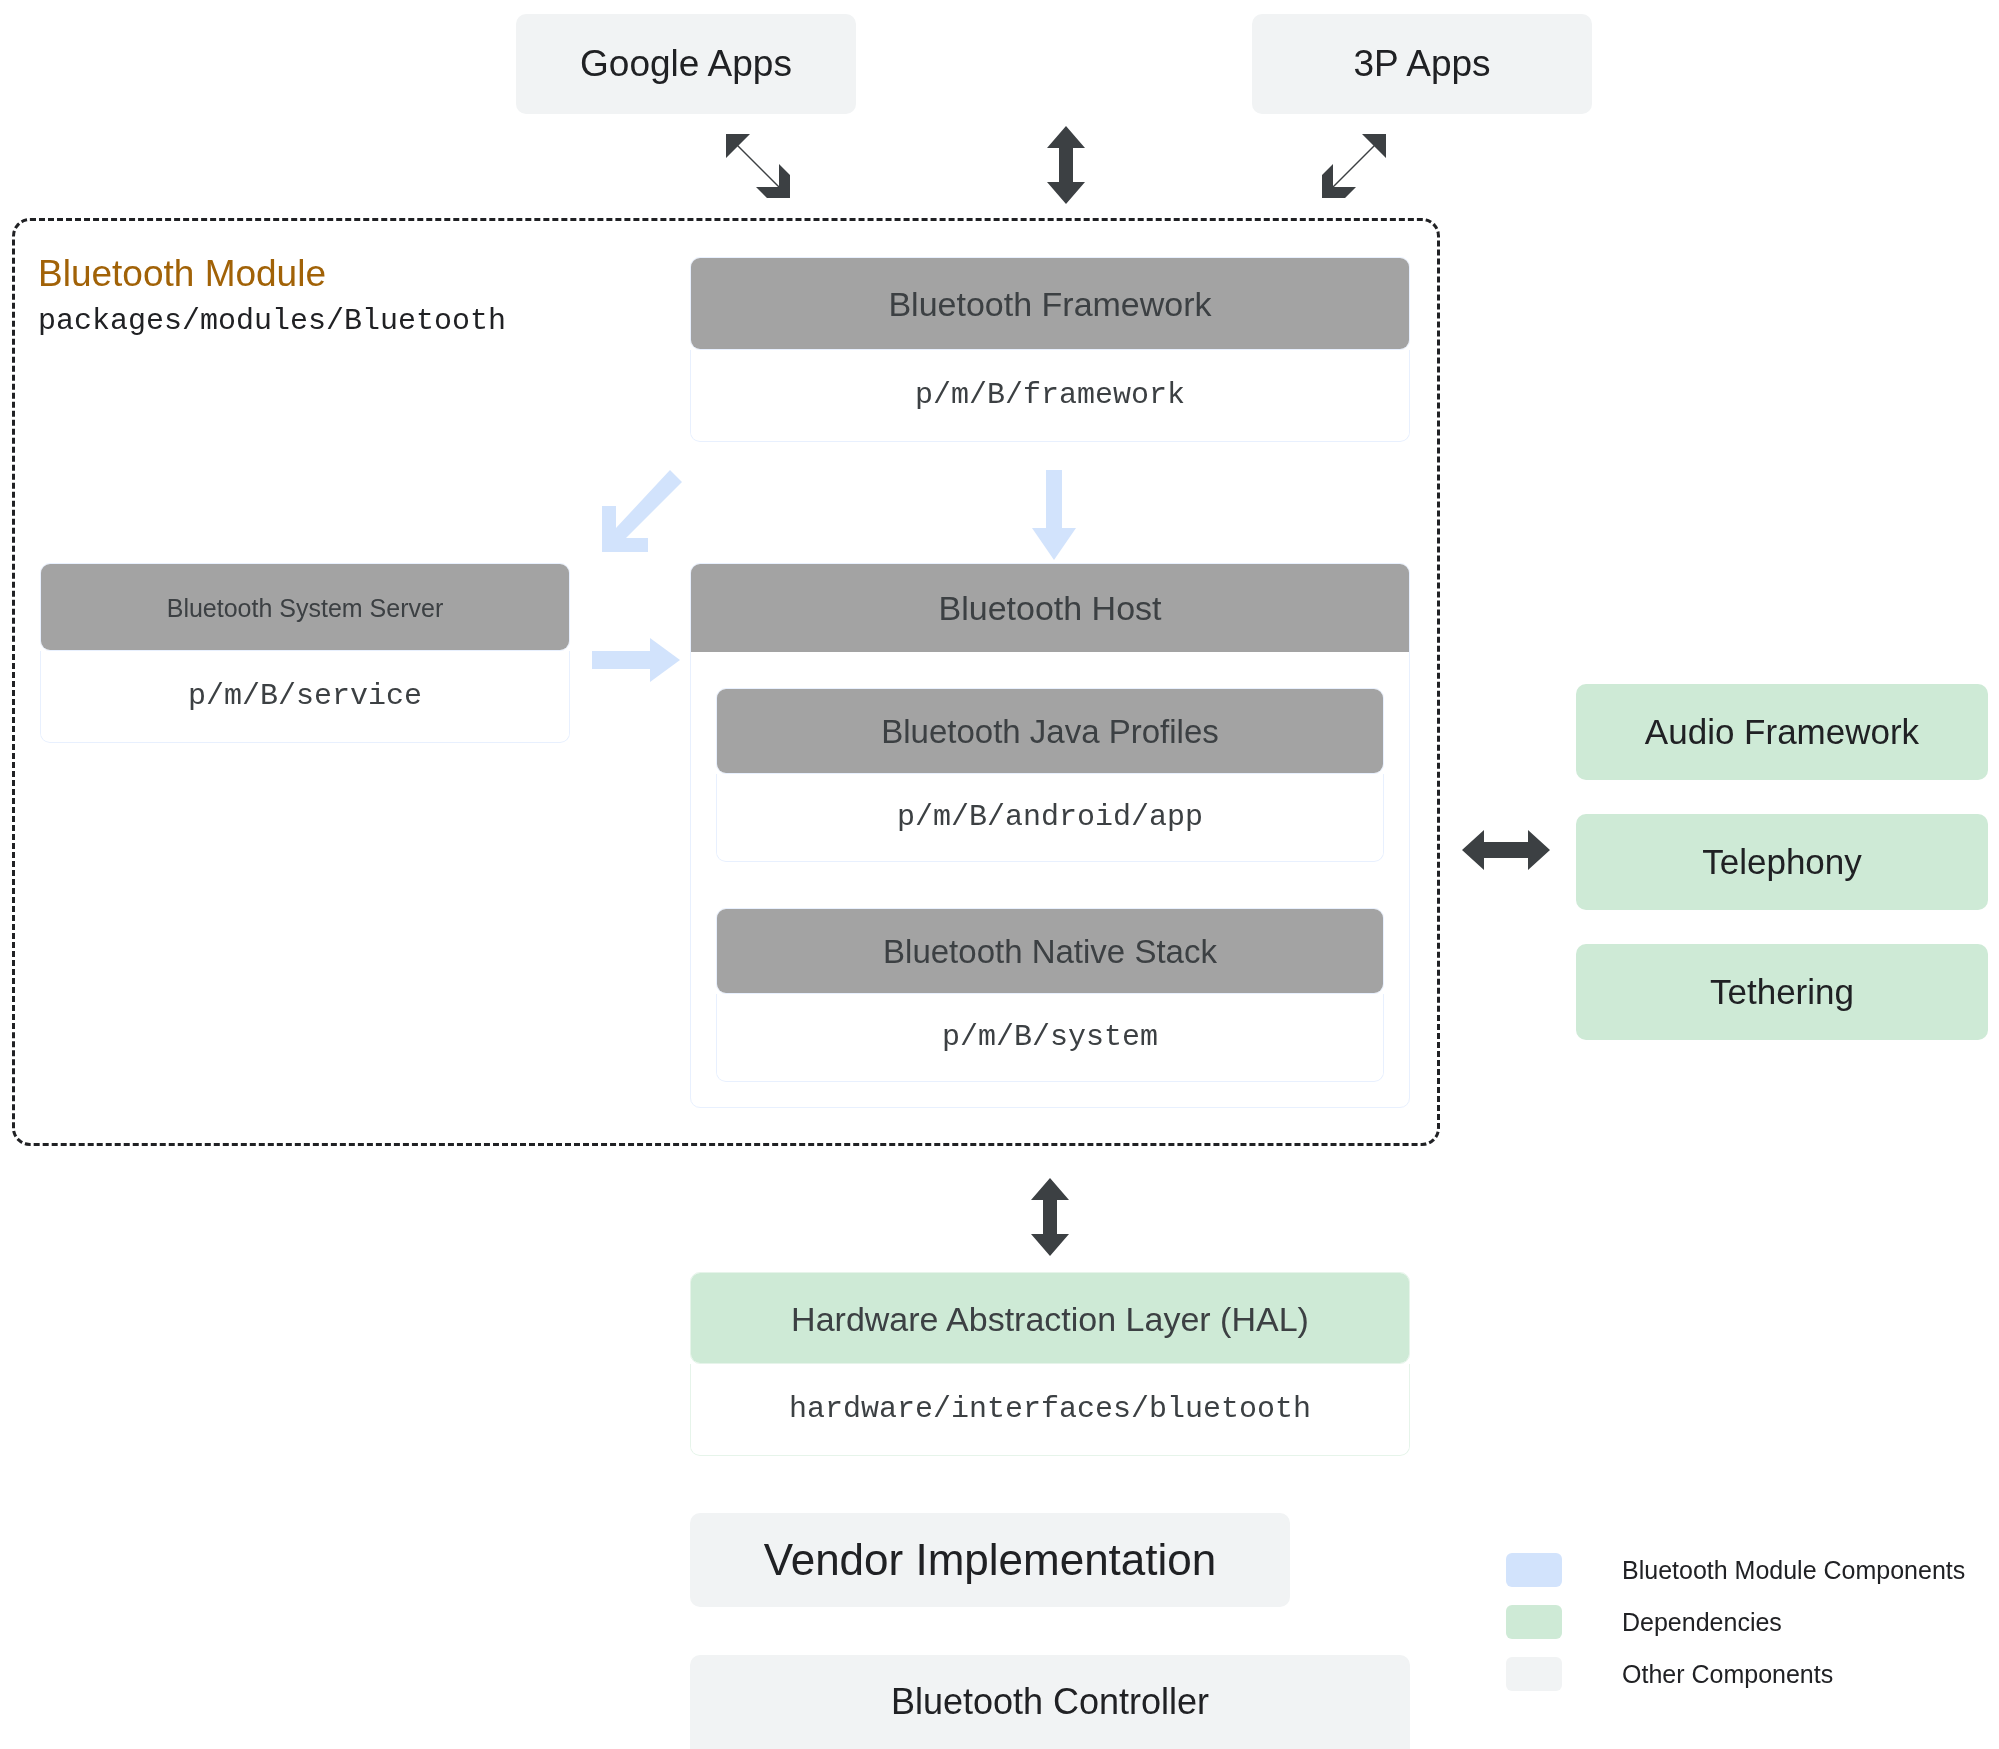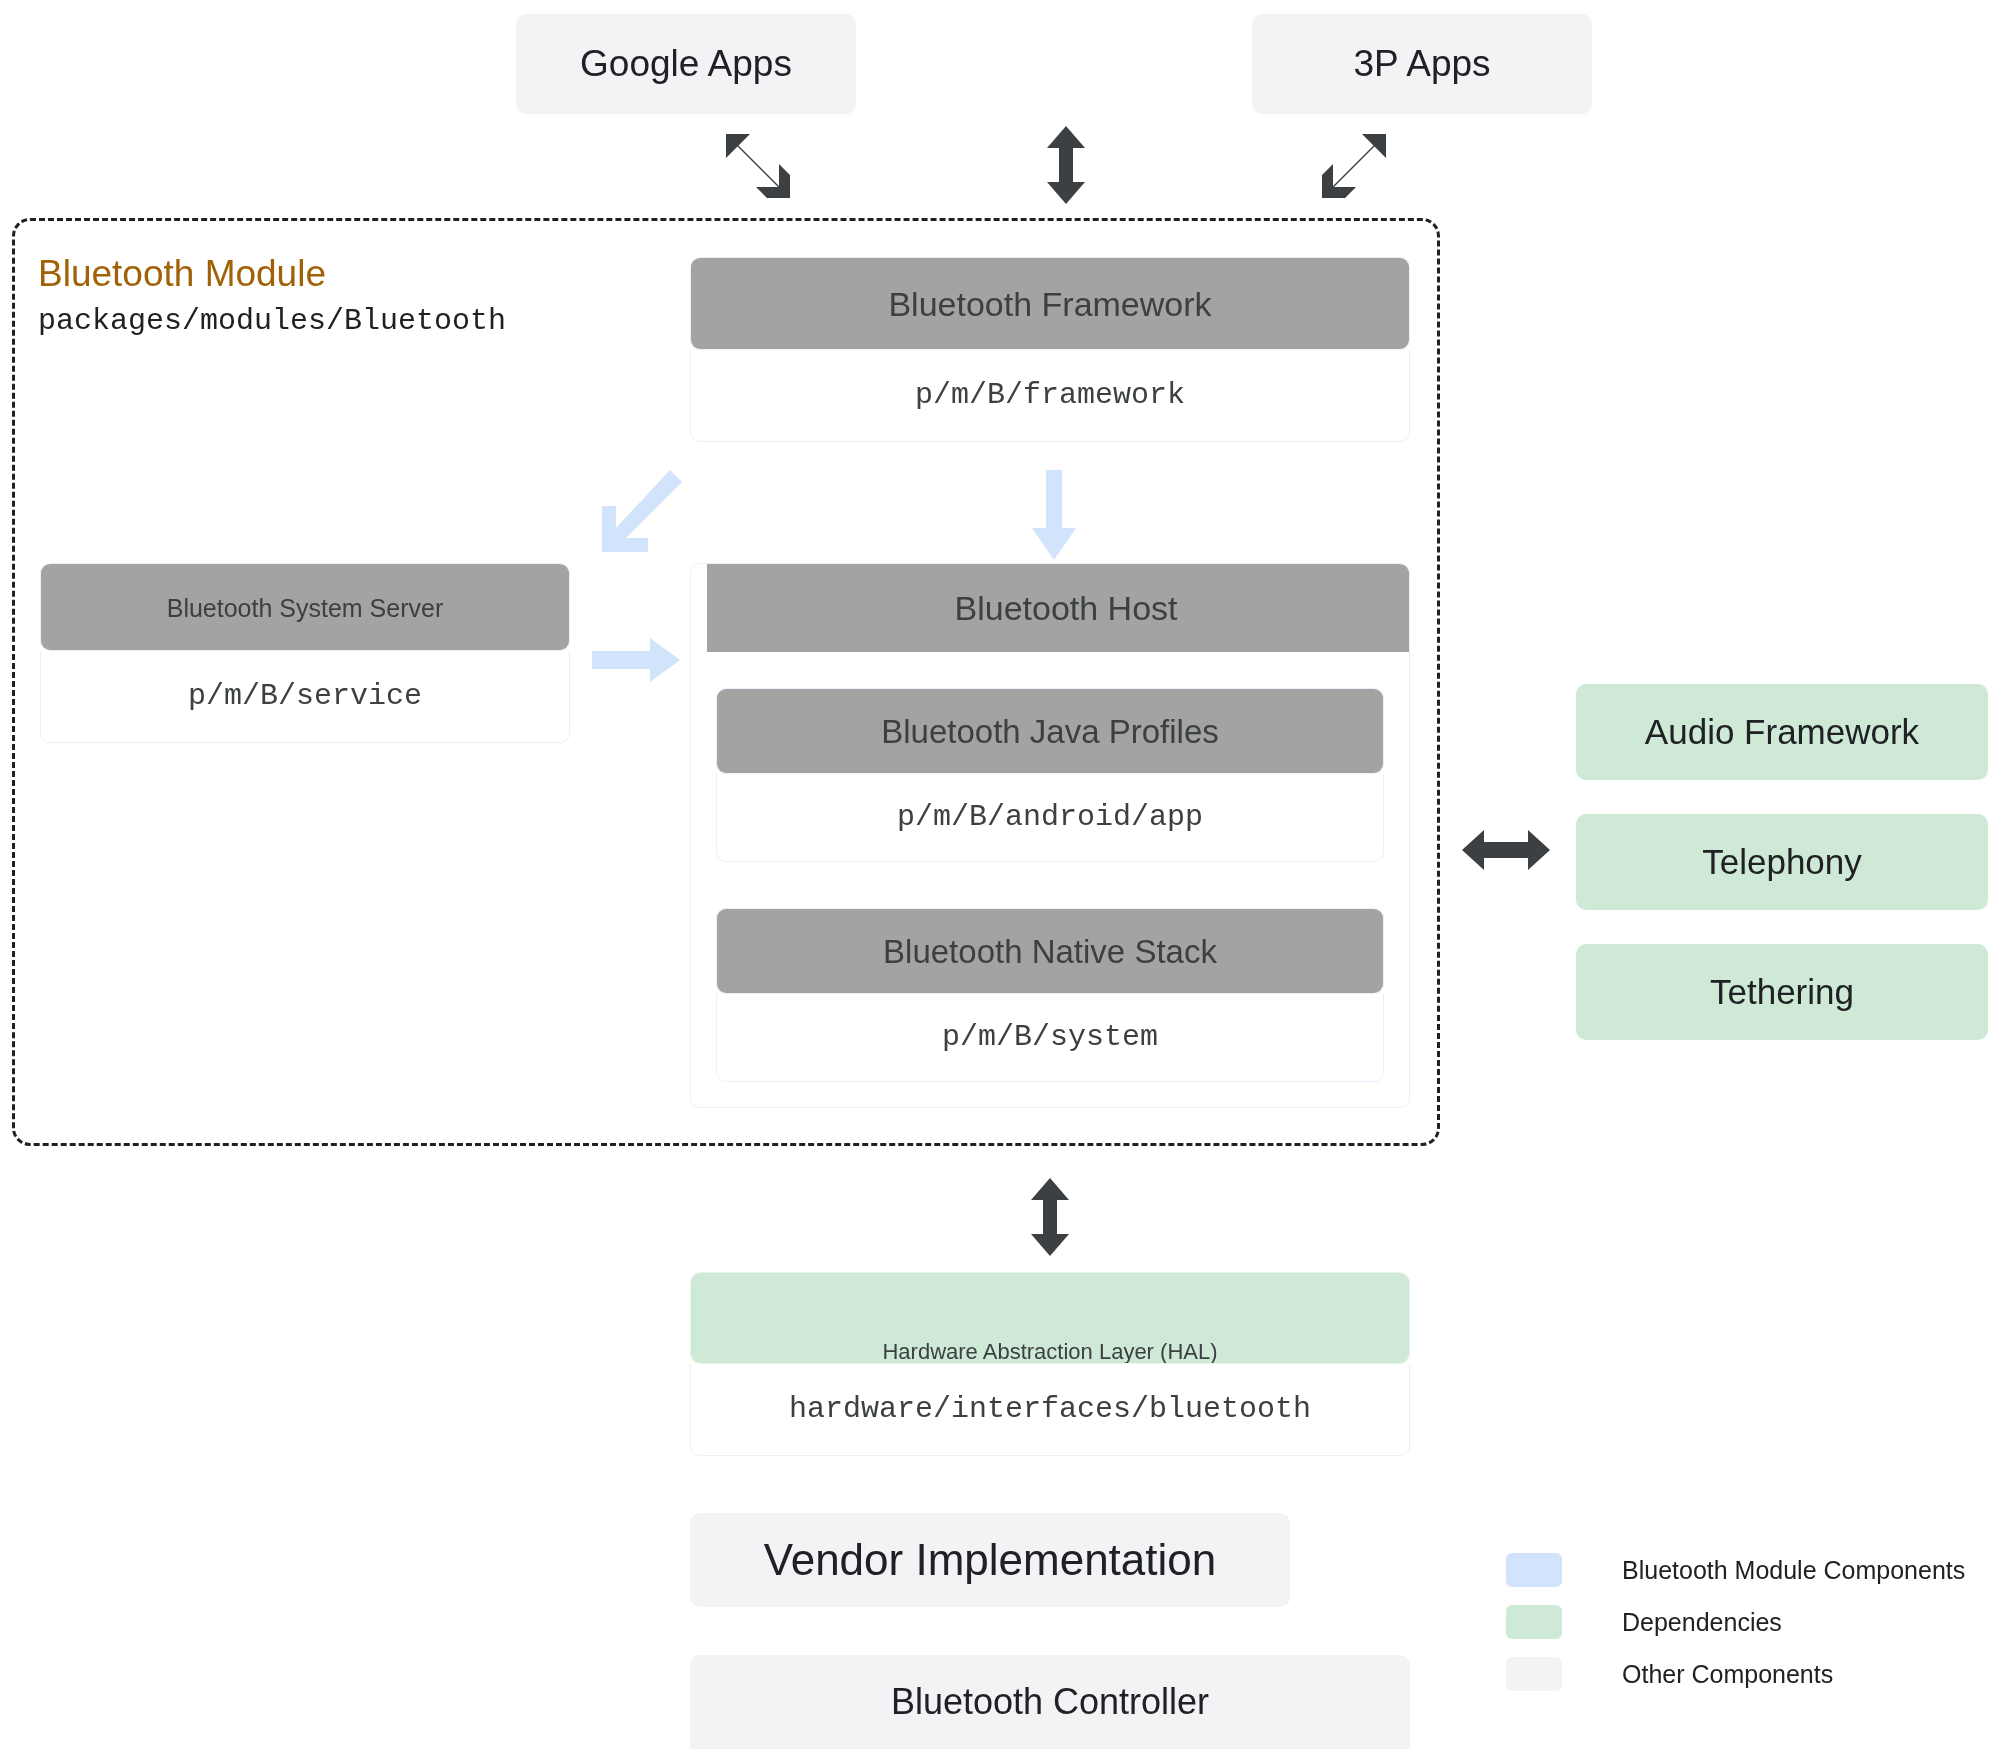--- a/index.html
+++ b/index.html
@@ -194,21 +194,21 @@
     </div>
   </div>
 
   <svg class="arrow" style="left:592px; top:636px;" width="88" height="48" viewBox="0 0 88 48">
     <g fill="#d2e3fc">
       <path d="M0 15 L58 15 L58 2 L88 24 L58 46 L58 33 L0 33 Z"></path>
     </g>
   </svg>
 
   <div class="card card-blue" style="left:690px; top:563px; width:720px; height:545px;">
-    <div class="card-hdr hdr-blue" style="height:88px; font-size:34px;margin-left:16px;">
+    <div class="card-hdr hdr-blue" style="height:88px; font-size:34px;">
       <span>Bluetooth Host</span>
     </div>
   </div>
 
   <div class="card card-blue" style="left:716px; top:688px; width:668px; height:86px;">
     <div class="card-hdr hdr-blue" style="height:86px; font-size:33px;">
       <span>Bluetooth Java Profiles</span>
     </div>
   </div>
   <div class="card card-blue" style="left:716px; top:774px; width:668px; height:88px; border-top:none; border-radius:0 0 10px 10px;">
@@ -244,21 +244,21 @@
     <span>Tethering</span>
   </div>
 
   <svg class="arrow" style="left:1029px; top:1178px;" width="42" height="78" viewBox="0 0 42 78">
     <g fill="#3c4043">
       <path d="M21 0 L40 22 L28 22 L28 56 L40 56 L21 78 L2 56 L14 56 L14 22 L2 22 Z"></path>
     </g>
   </svg>
 
   <div class="card card-green" style="left:690px; top:1272px; width:720px; height:92px;">
-    <div class="card-hdr hdr-green" style="height:92px; font-size:22px;align-items:flex-end;">
+    <div class="card-hdr hdr-green" style="height:92px; font-size:34px;">
       <span>Hardware Abstraction Layer (HAL)</span>
     </div>
   </div>
   <div class="card card-green" style="left:690px; top:1364px; width:720px; height:92px; border-top:none; border-radius:0 0 10px 10px;">
     <div class="card-path" style="height:90px; font-size:30px;">
       <span>hardware/interfaces/bluetooth</span>
     </div>
   </div>
 
   <div class="box box-gray" style="left:690px; top:1513px; width:600px; height:94px; font-size:44px;">

